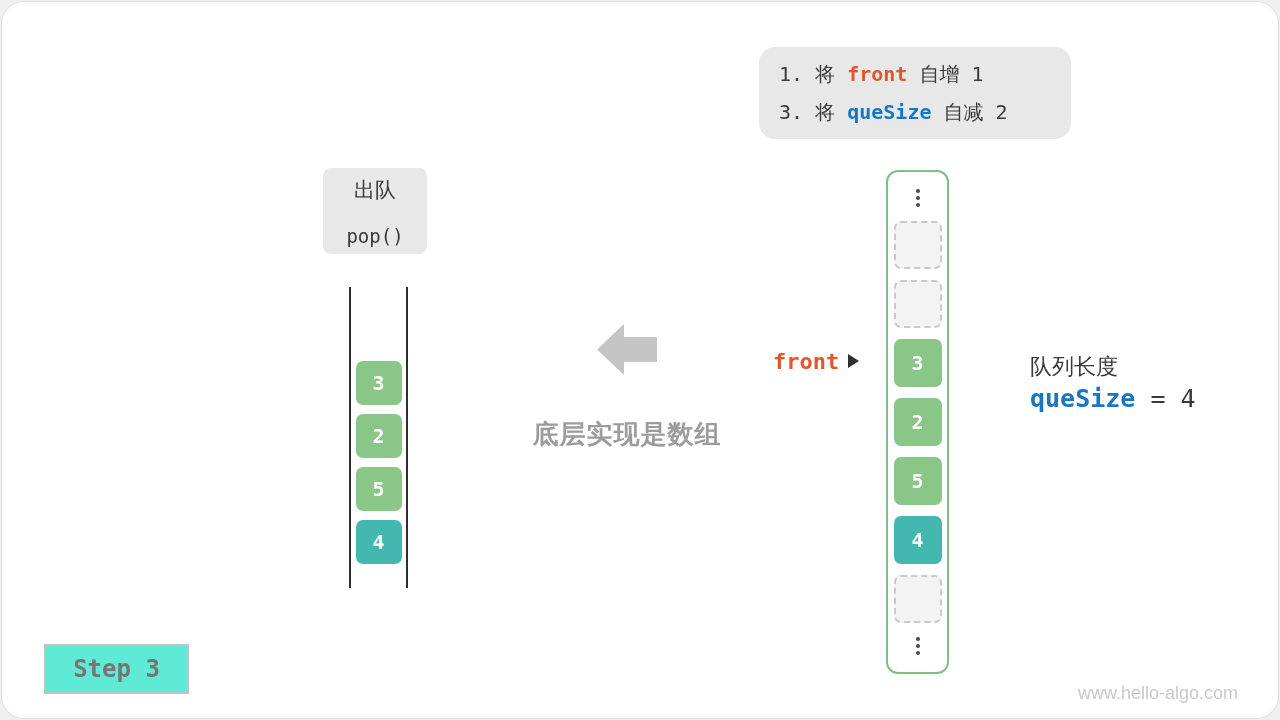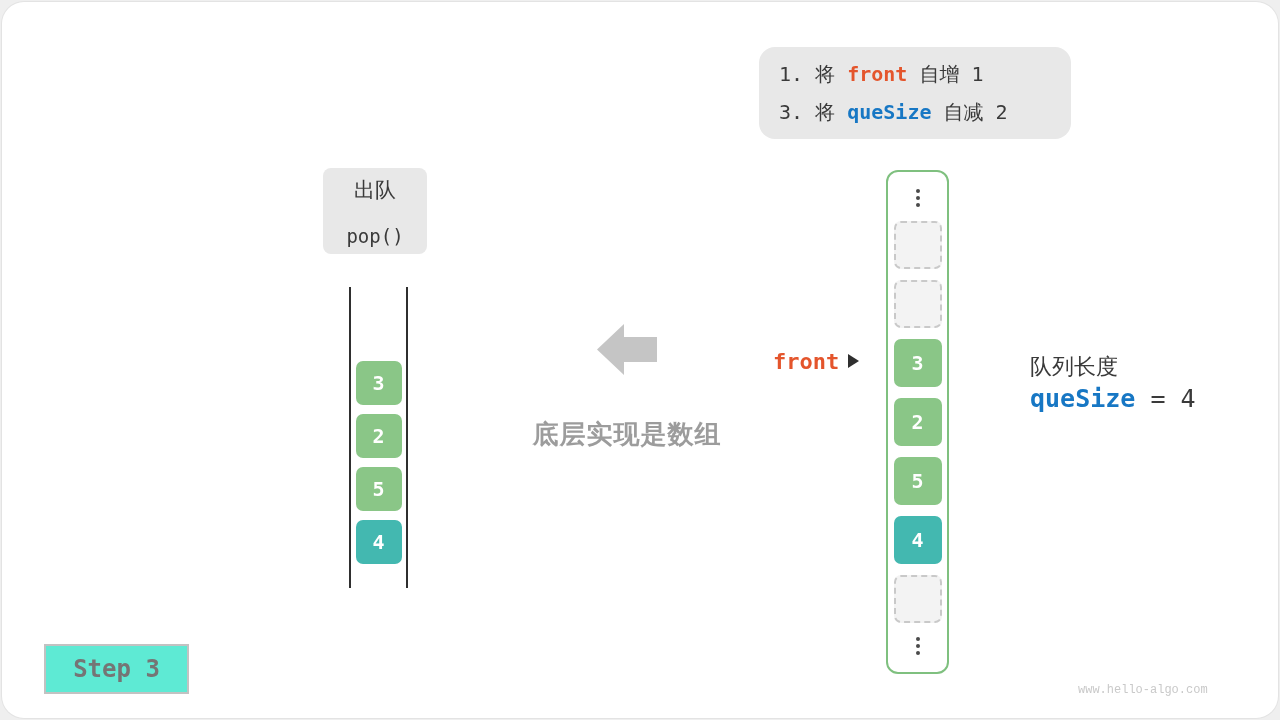--- a/index.html
+++ b/index.html
@@ -76,22 +76,22 @@
     font-family:"DejaVu Sans Mono","Liberation Mono",monospace;color:var(--text-dark);}
   .queue-info .var{color:var(--blue);font-weight:bold;}
 
   
   .step-badge{position:absolute;left:36px;top:642px;width:145px;height:50px;background:#5eead4;
     border:2px solid var(--step-border);border-radius:0;display:flex;align-items:center;
     justify-content:center;font-family:"DejaVu Sans Mono","Liberation Mono",monospace;
     font-weight:bold;font-size:24px;color:var(--step-text);margin-left:6px;}
 
   
-  .watermark{position:absolute;left:1076px;top:681px;font-size:12px;color:var(--watermark);
-    font-family:Liberation Mono, monospace;}
+  .watermark{position:absolute;left:1076px;top:681px;font-size:18px;color:var(--watermark);
+    font-family:Liberation Sans, sans-serif;}
 </style>
 </head>
 <body>
 
 <div class="canvas">
 
   <div class="instruction-box">
     <div class="instr-line"><span>1. 将 </span><span class="code orange">front</span><span> 自增 1</span></div>
     <div class="instr-line"><span>3. 将 </span><span class="code blue">queSize</span><span> 自减 2</span></div>
   </div>

